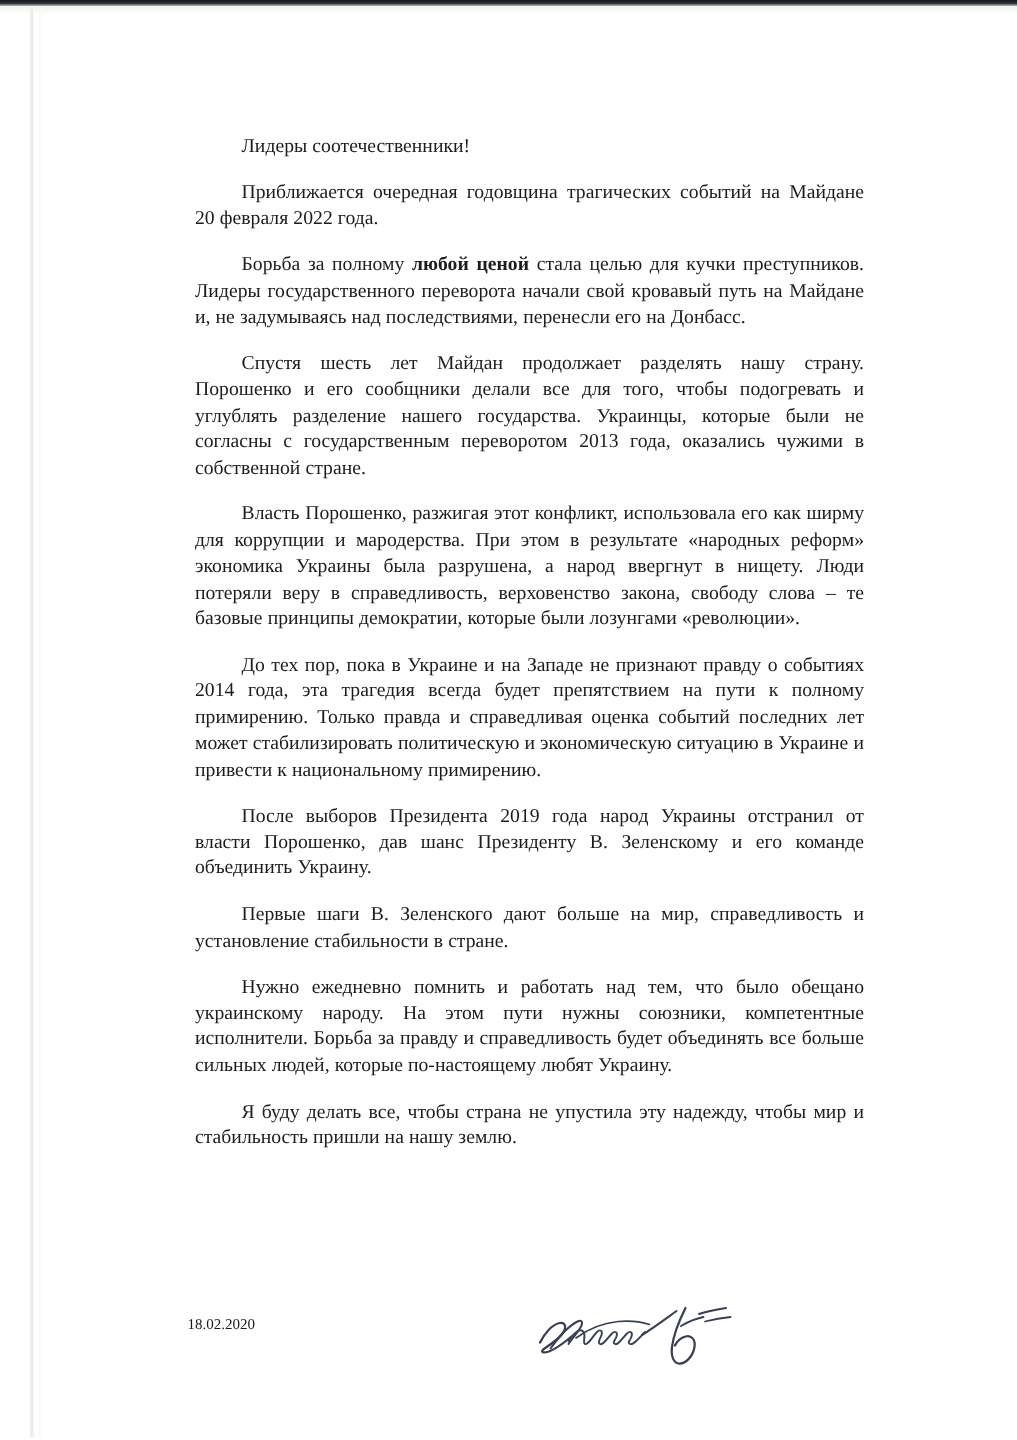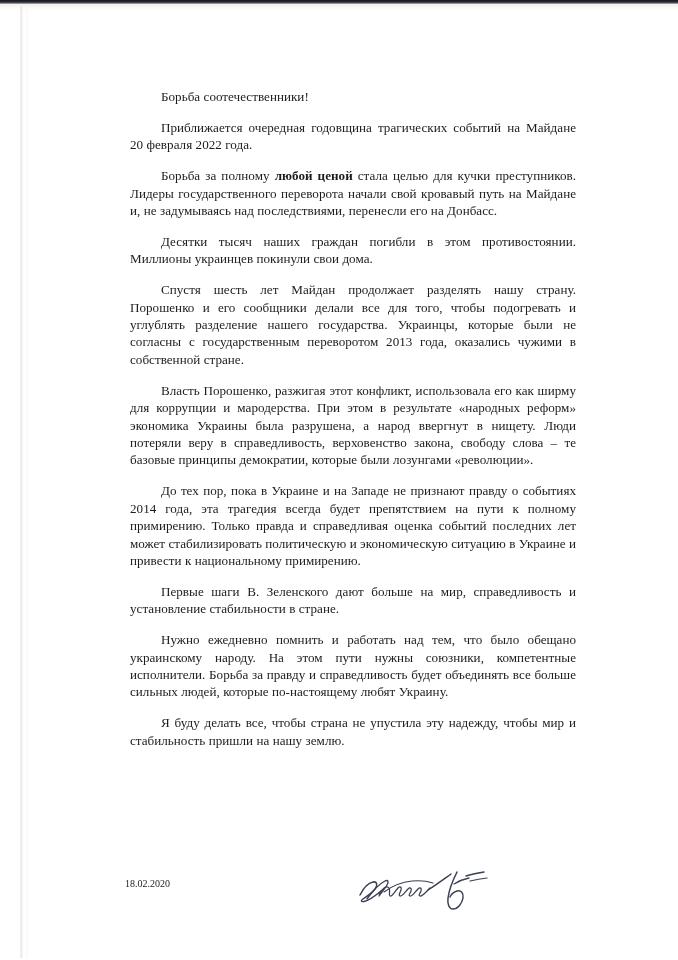--- a/index.html
+++ b/index.html
@@ -131,36 +131,36 @@
 
   <div id="scan-top-edge"></div>
   <div id="scan-top-highlight"></div>
   <div id="paper-left-edge"></div>
   <div id="paper-left-edge2"></div>
 
   <div id="paper">
 
     <div id="letter-body">
 
-      <p class="para">Борьба соотечественники!</p>
+      <p class="para">Лидеры соотечественники!</p>
 
       <p class="para">Приближается очередная годовщина трагических событий на Майдане 20 февраля 2022 года.</p>
 
 
       <p class="para"><span>Борьба за полному </span><b>любой ценой</b><span> стала целью для кучки преступников. Лидеры государственного переворота начали свой кровавый путь на Майдане и, не задумываясь над последствиями, перенесли его на Донбасс.</span></p>
 
-      <p class="para">Десятки тысяч наших граждан погибли в этом противостоянии. Миллионы украинцев покинули свои дома.</p>
 
       <p class="para">Спустя шесть лет Майдан продолжает разделять нашу страну. Порошенко и его сообщники делали все для того, чтобы подогревать и углублять разделение нашего государства. Украинцы, которые были не согласны с государственным переворотом 2013 года, оказались чужими в собственной стране.</p>
 
 
       <p class="para">Власть Порошенко, разжигая этот конфликт, использовала его как ширму для коррупции и мародерства. При этом в результате «народных реформ» экономика Украины была разрушена, а народ ввергнут в нищету. Люди потеряли веру в справедливость, верховенство закона, свободу слова – те базовые принципы демократии, которые были лозунгами «революции».</p>
 
       <p class="para">До тех пор, пока в Украине и на Западе не признают правду о событиях 2014 года, эта трагедия всегда будет препятствием на пути к полному примирению. Только правда и справедливая оценка событий последних лет может стабилизировать политическую и экономическую ситуацию в Украине и привести к национальному примирению.</p>
 
+      <p class="para">После выборов Президента 2019 года народ Украины отстранил от власти Порошенко, дав шанс Президенту В. Зеленскому и его команде объединить Украину.</p>
 
       <p class="para">Первые шаги В. Зеленского дают больше на мир, справедливость и установление стабильности в стране.</p>
 
       <p class="para">Нужно ежедневно помнить и работать над тем, что было обещано украинскому народу. На этом пути нужны союзники, компетентные исполнители. Борьба за правду и справедливость будет объединять все больше сильных людей, которые по-настоящему любят Украину.</p>
 
       <p class="para">Я буду делать все, чтобы страна не упустила эту надежду, чтобы мир и стабильность пришли на нашу землю.</p>
 
     </div>
 
     <div id="signature-row">

